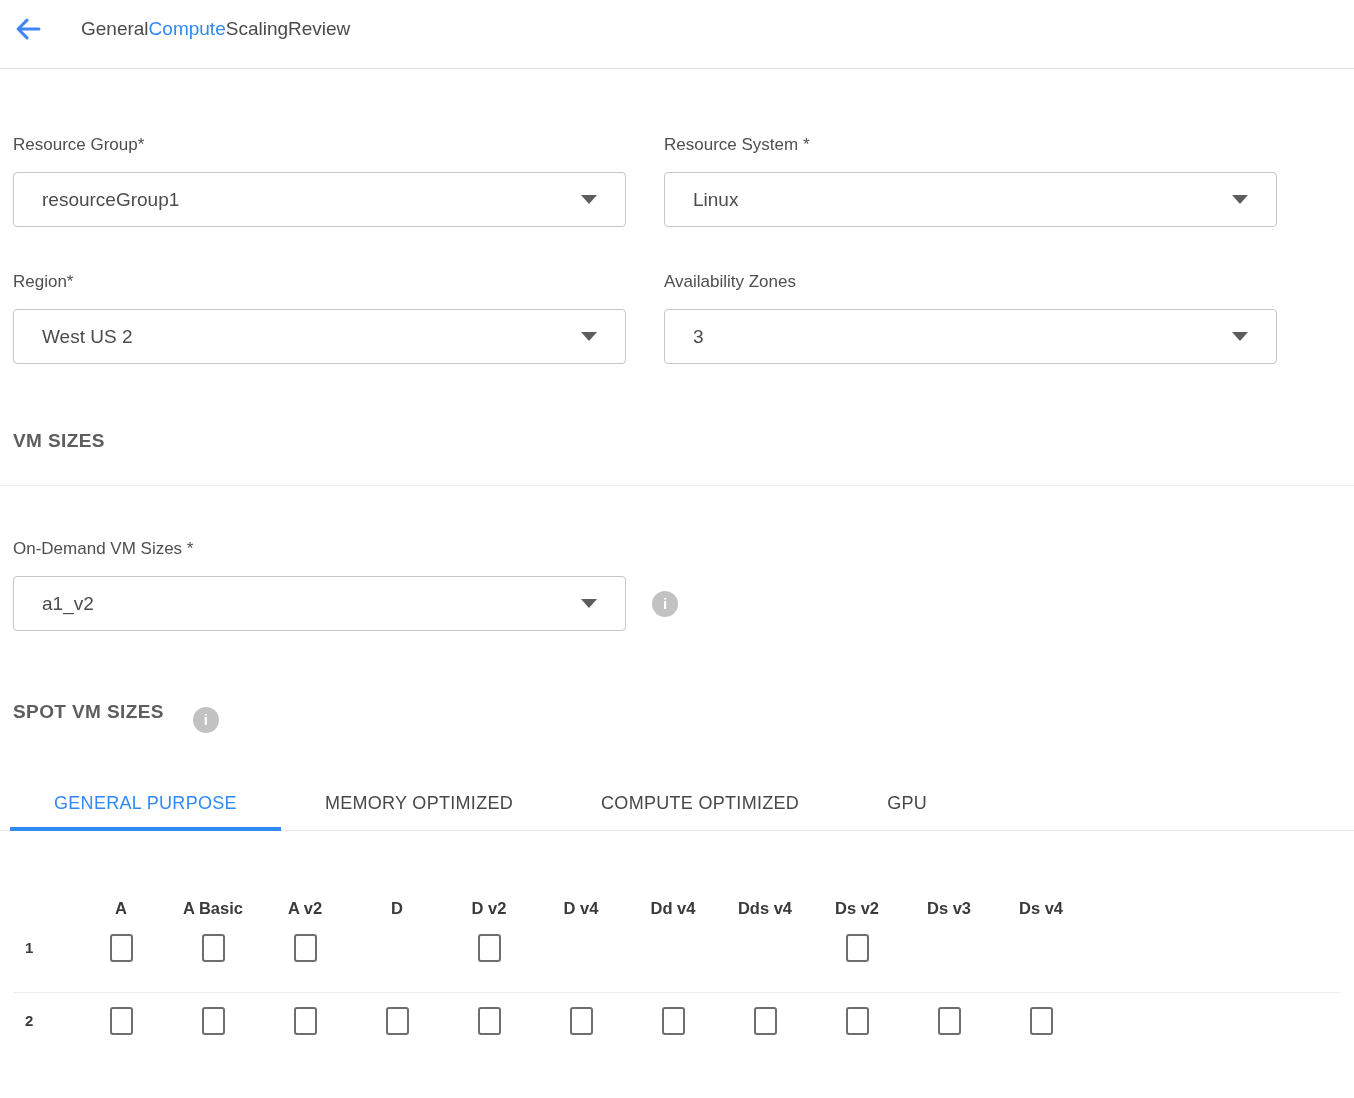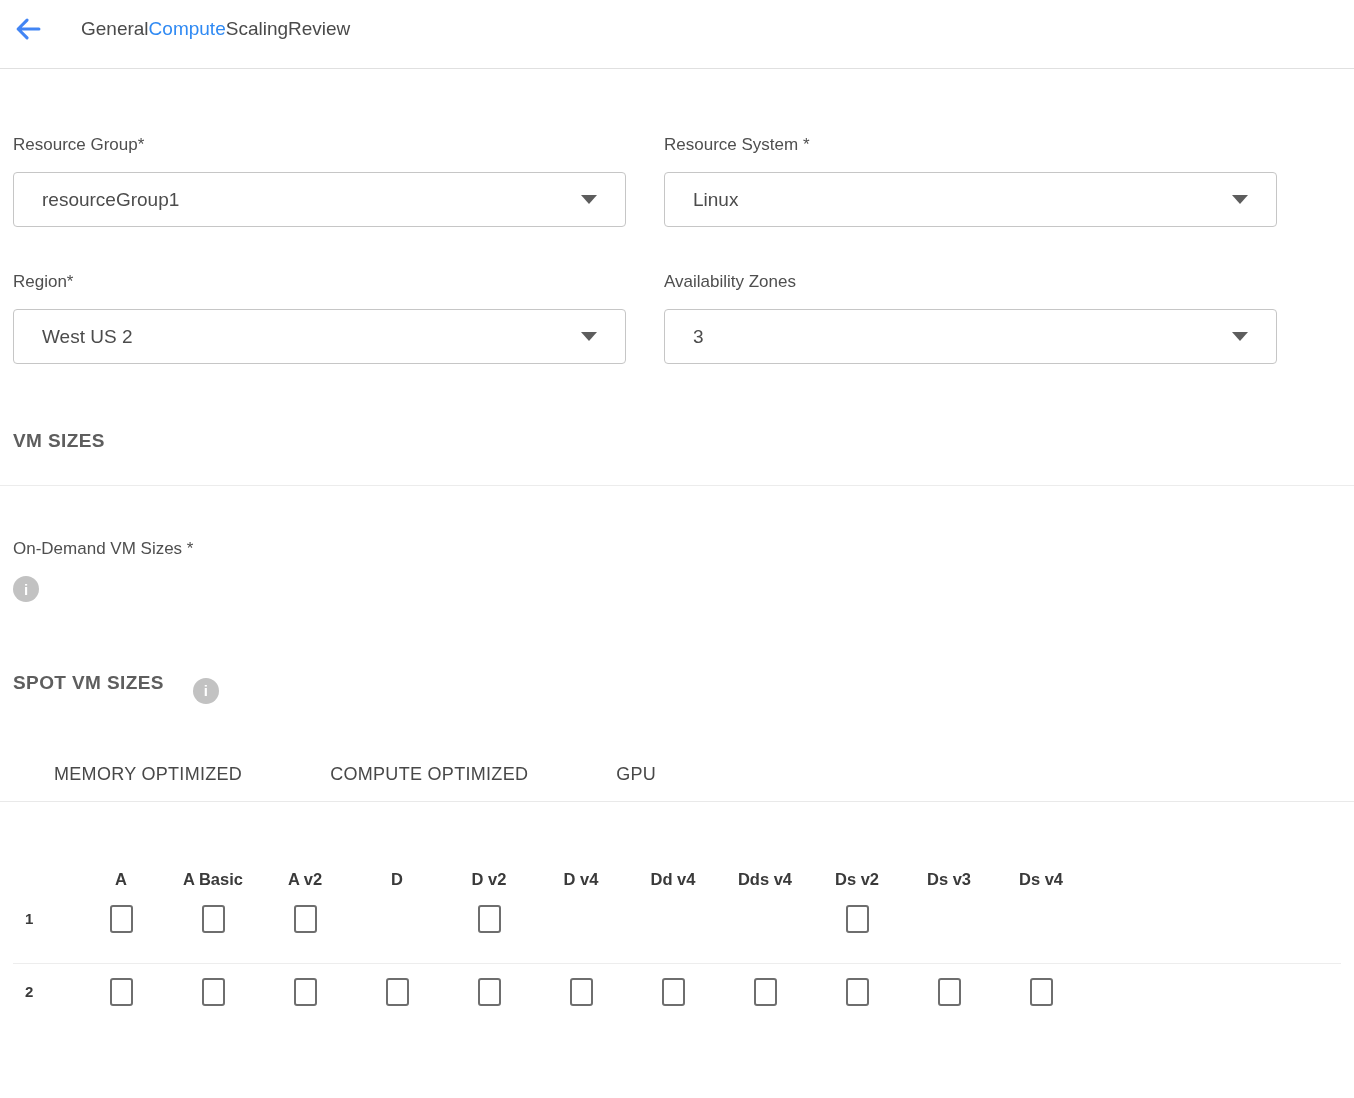--- a/index.html
+++ b/index.html
@@ -106,30 +106,35 @@
     </div>
   </div>
     </section>
 
   <h2 class="section-heading">VM SIZES</h2>
   <div class="divider"></div>
 
   <section class="on-demand">
     <div class="field-label">On-Demand VM Sizes *</div>
     <div class="od-row">
+      <div class="select">
+        <span class="select-value">a1_v2</span>
+        <span class="caret"></span>
+      </div>
       <span class="info-icon">i</span>
     </div>
   </section>
 
   <div class="spot-heading-row">
     <h2 class="section-heading" style="margin-top:0">SPOT VM SIZES</h2>
     <span class="info-icon">i</span>
   </div>
 
   <nav class="spot-tabs">
+      <button class="spot-tab active">GENERAL PURPOSE</button>
       <button class="spot-tab">MEMORY OPTIMIZED</button>
       <button class="spot-tab">COMPUTE OPTIMIZED</button>
       <button class="spot-tab">GPU</button>
     </nav>
 
   <section class="vm-table">
     <div class="vm-thead">
       <div class="row-gutter"></div>
     <div class="th">A</div>
         <div class="th">A Basic</div>

